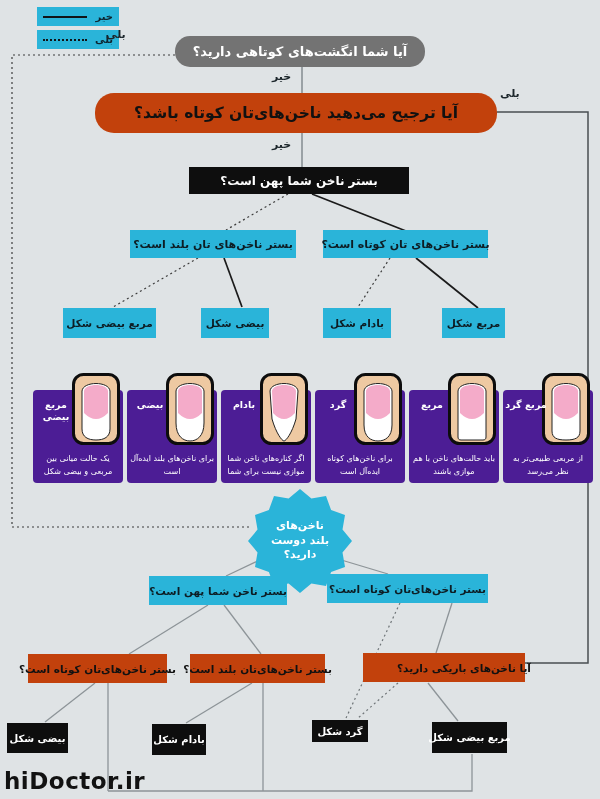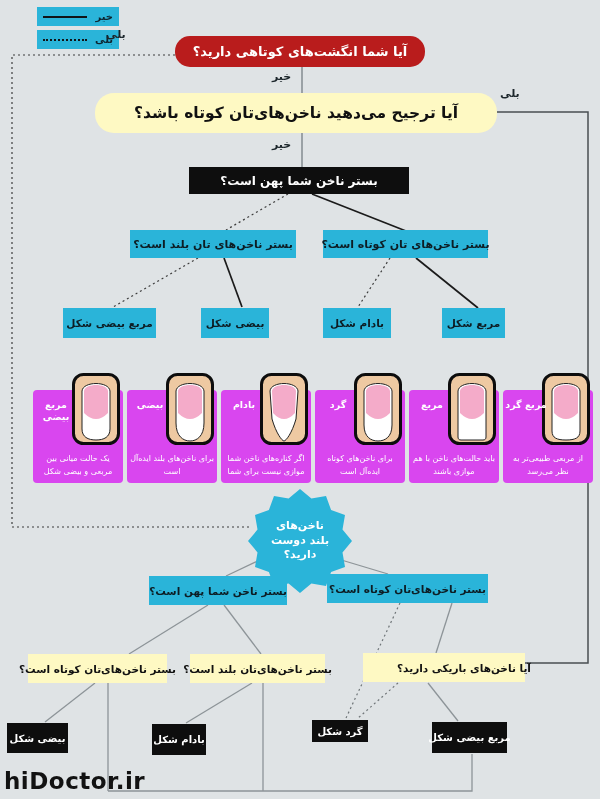--- a/index.html
+++ b/index.html
@@ -5,32 +5,32 @@
   html,body{margin:0;padding:0;}
   .stage{
     position:relative;width:600px;height:799px;overflow:hidden;
     background:#dfe3e5;
     font-family:"DejaVu Sans","Liberation Sans",sans-serif;
   }
   .abs{position:absolute;}
   .flex{display:flex;align-items:center;justify-content:center;text-align:center;}
   .rtl{direction:rtl;}
   .nowrap{white-space:nowrap;}
-  .pill-cyan{background:#b91c1c;color:#fff;font-weight:bold;border-radius:15px;}
+  .pill-cyan{background:#737373;color:#fff;font-weight:bold;border-radius:15px;}
   .box-cyan{background:#2ab4d9;color:#0d1d24;font-weight:bold;}
   .box-black{background:#0e0e0e;color:#fff;font-weight:bold;}
-  .box-white{background:#fef9c3;color:#111;font-weight:bold;}
+  .box-white{background:#c2410c;color:#111;font-weight:bold;}
   .edge-label{font-size:11px;font-weight:bold;color:#1c262b;}
   .legend-bar{background:#2ab4d9;display:flex;flex-direction:row;align-items:center;
     justify-content:space-between;direction:ltr;padding:0 6px;box-sizing:border-box;}
   .legend-line{width:44px;height:0;}
   .legend-line.solid{border-top:2px solid #101417;}
   .legend-line.dotted{border-top:2px dotted #101417;}
   .legend-text{font-size:10px;font-weight:bold;color:#0d2530;}
-  .panel{background:#d946ef;border-radius:4px;}
+  .panel{background:#4c1d95;border-radius:4px;}
   .nail-name{position:absolute;left:2px;top:9px;width:42px;color:#fff;font-weight:bold;
     font-size:9.5px;line-height:1.25;text-align:center;direction:rtl;}
   .nail-desc{position:absolute;left:3px;right:3px;bottom:5px;color:#fff;font-size:8px;
     line-height:1.55;text-align:center;direction:rtl;}
   .nail-img{position:absolute;right:3px;top:-17px;}
   .star-text{color:#fff;font-weight:bold;font-size:11px;line-height:1.35;text-align:center;direction:rtl;}
   .watermark{font-size:23px;font-weight:bold;color:#121212;direction:ltr;letter-spacing:.5px;}
   svg.lines{position:absolute;left:0;top:0;}
   .solid-black{stroke:#1b1b1b;stroke-width:1.7;fill:none;}
   .solid-dark{stroke:#4a4f52;stroke-width:1.5;fill:none;}

